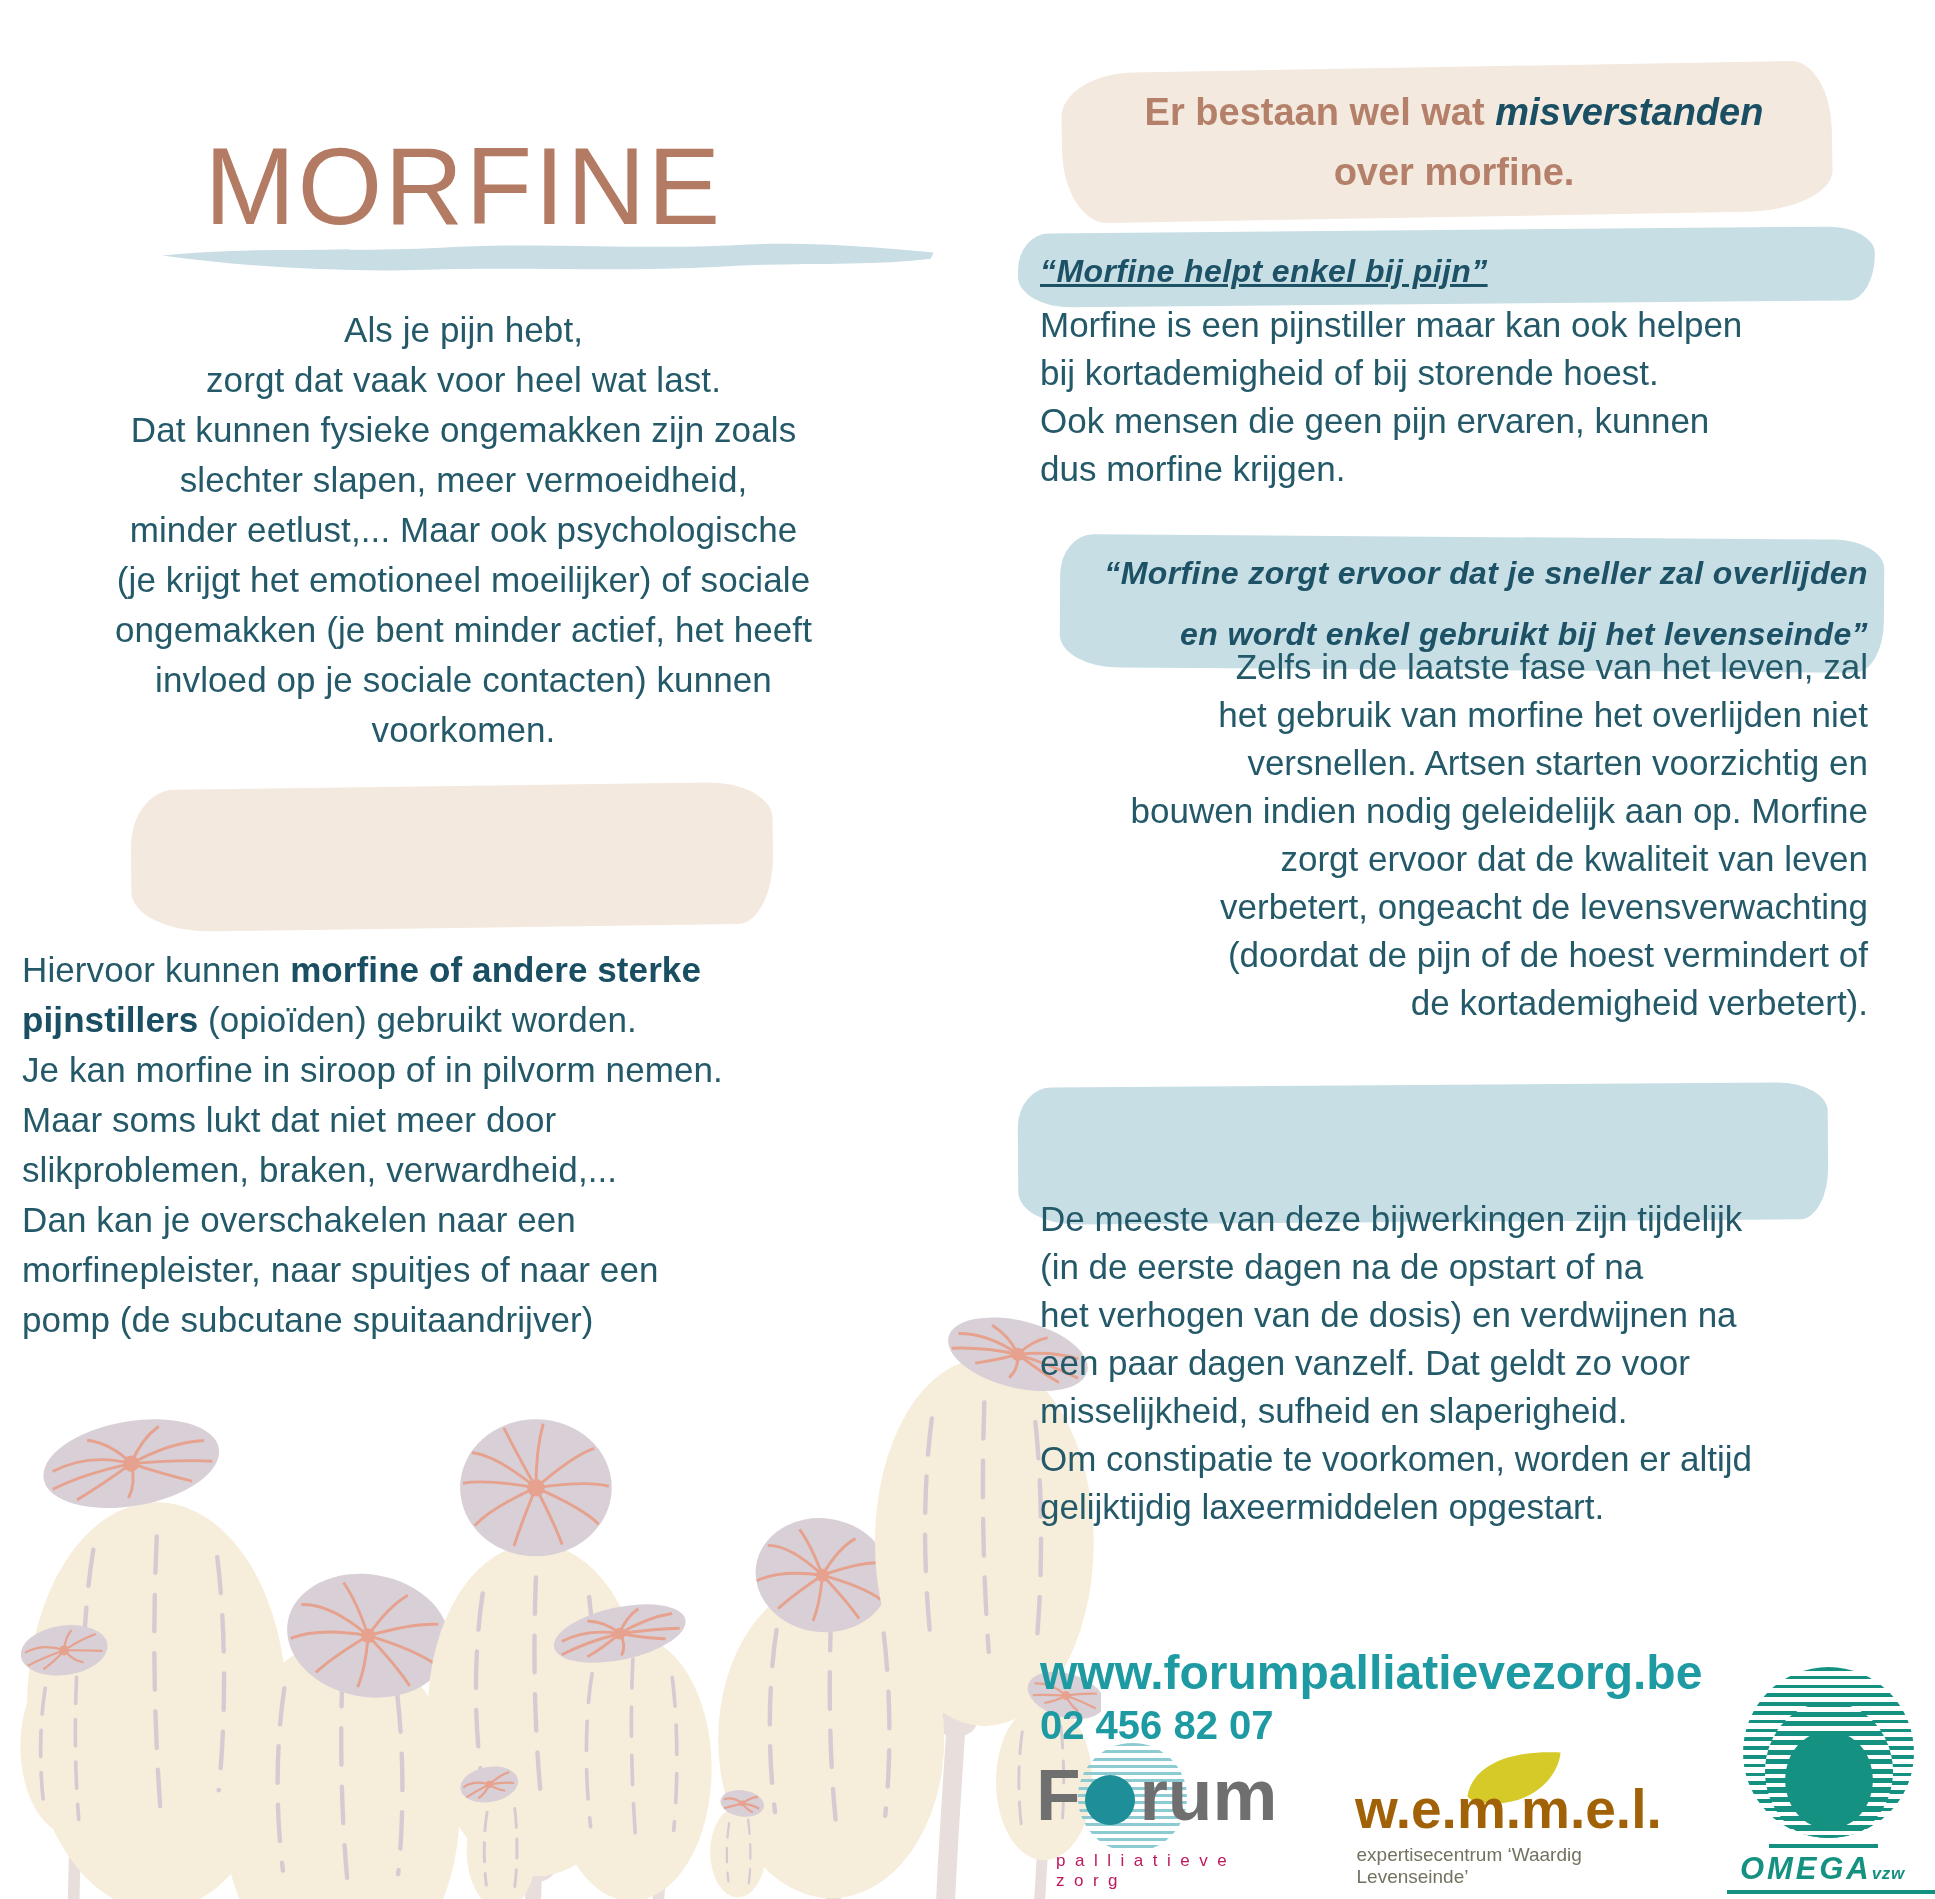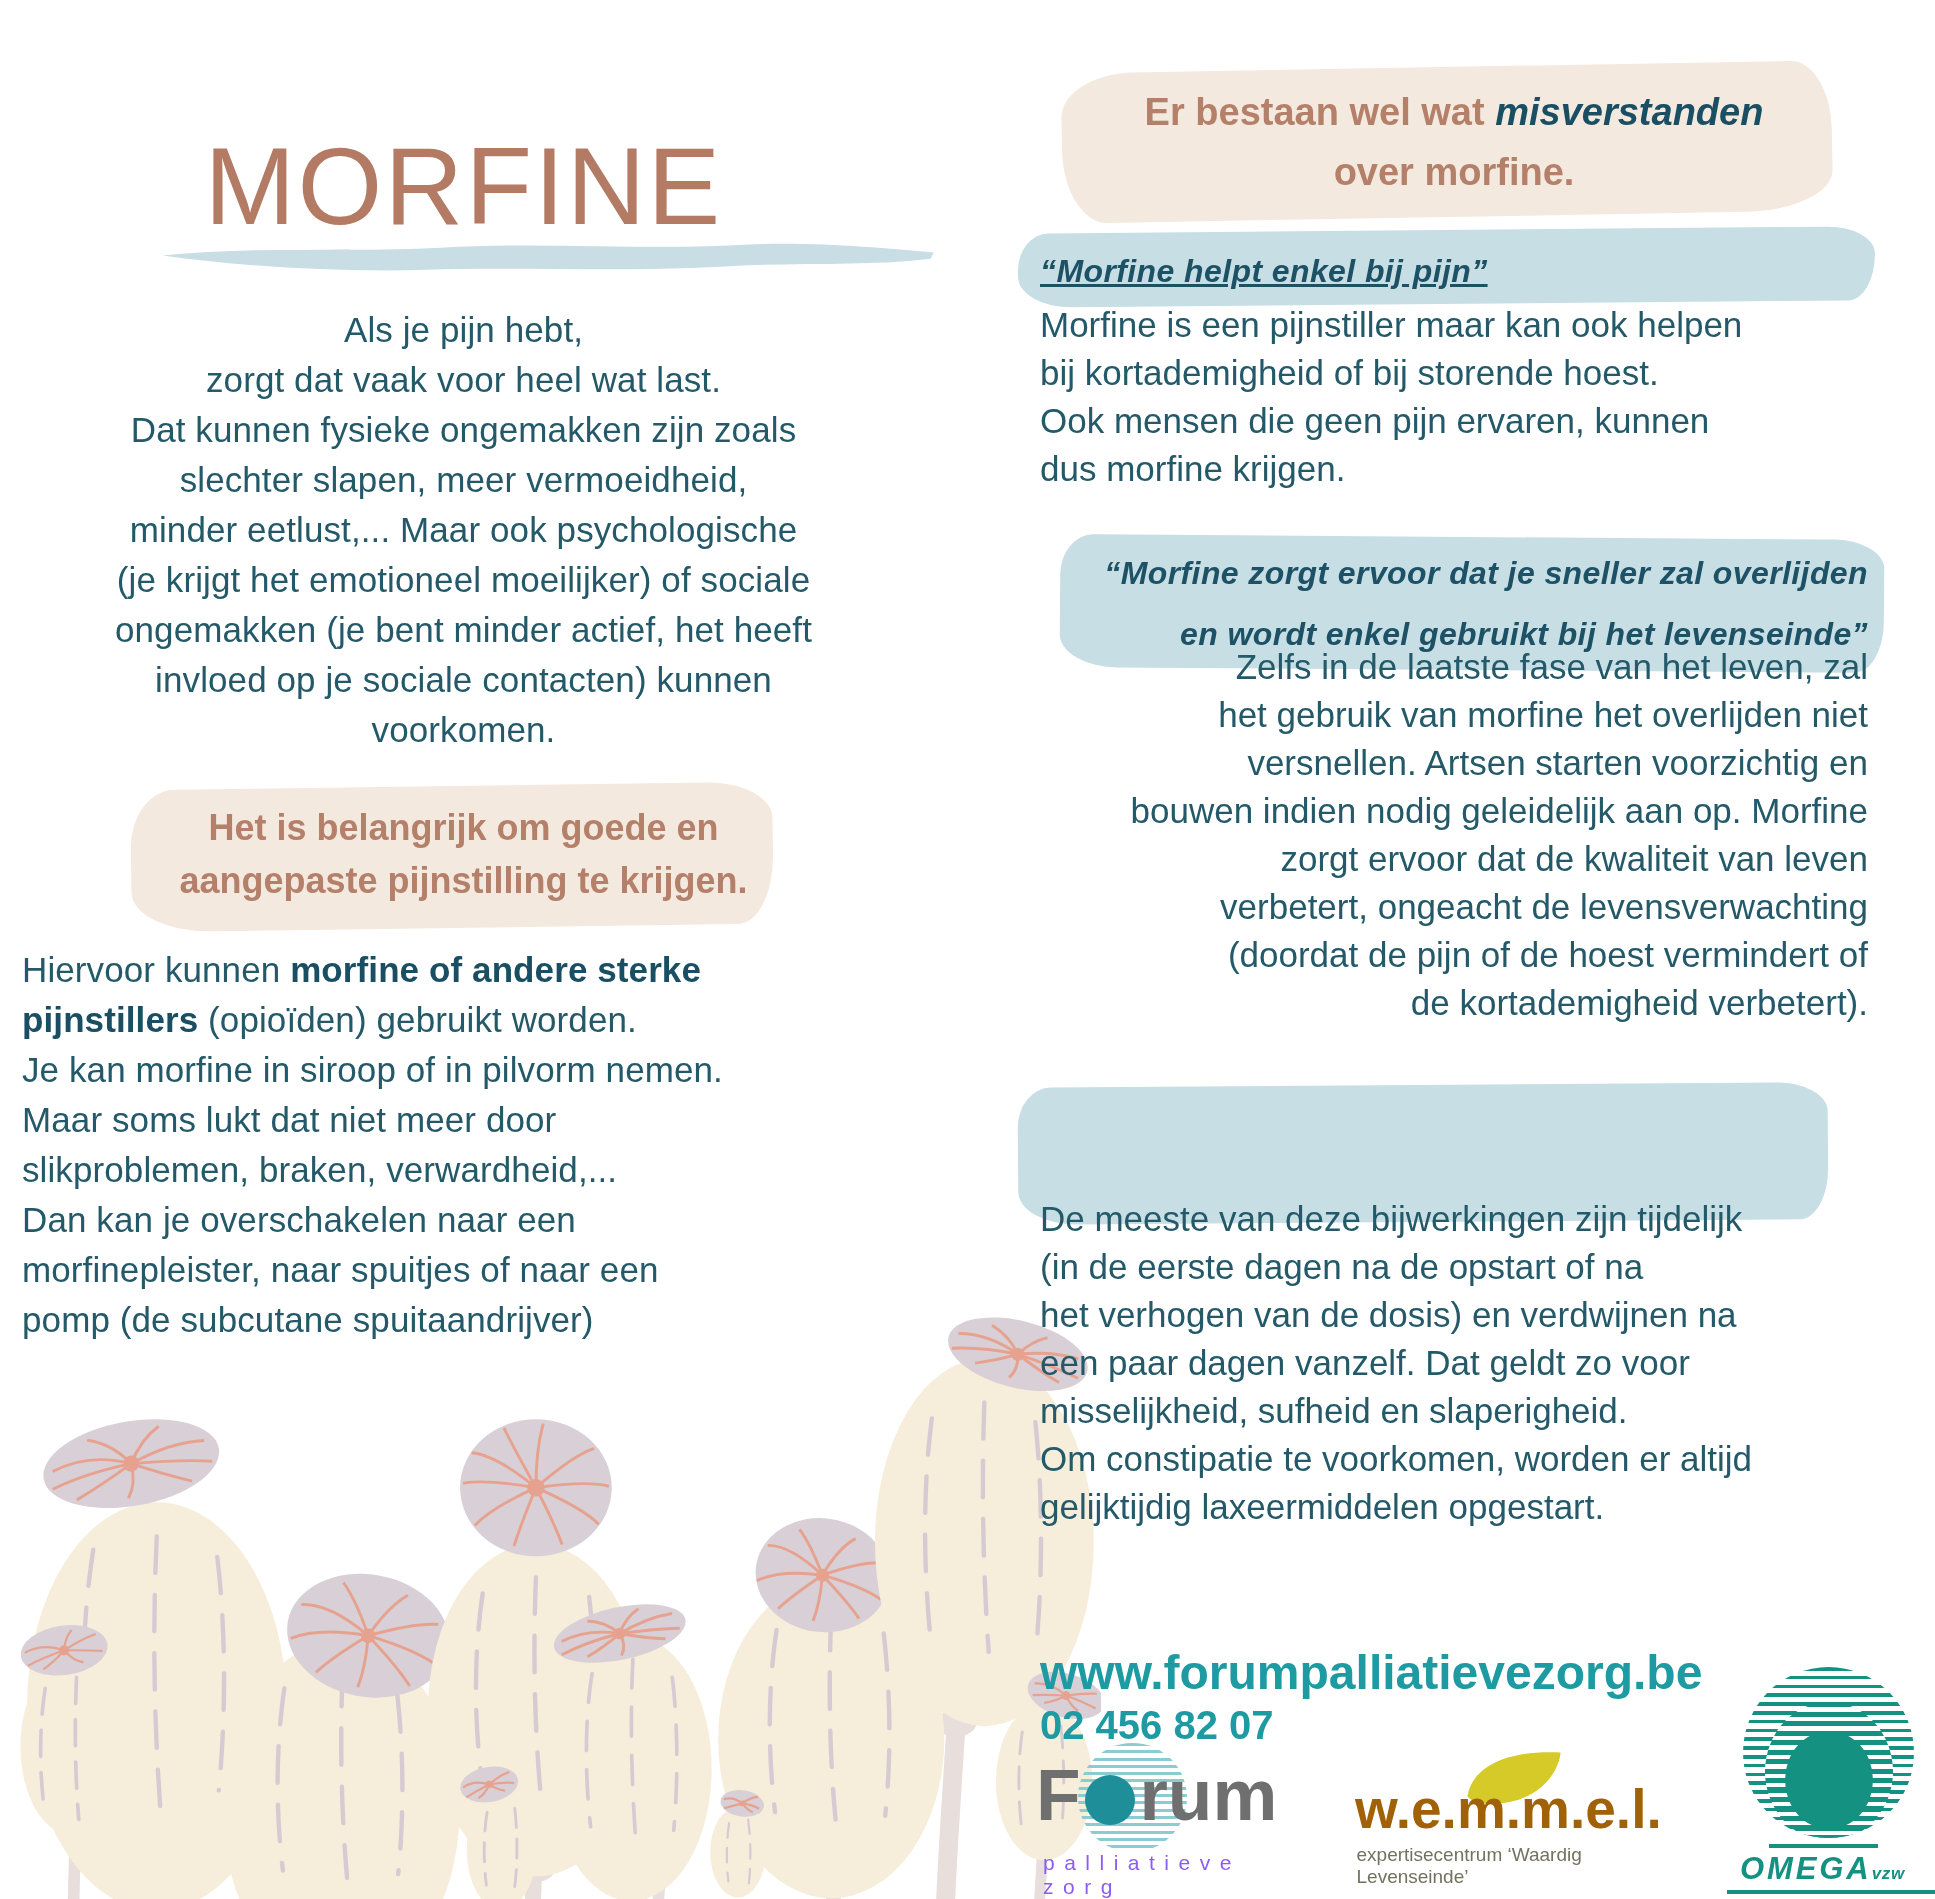--- a/index.html
+++ b/index.html
@@ -81,21 +81,21 @@
   }
   .forum-text {
     position:absolute; left:0; top:14.6px; display:flex; align-items:flex-end;
     font-size:73px; font-weight:bold; color:#6e6f6e; line-height:73px;
   }
   .forum-o {
     display:inline-block; width:50px; height:50px; border-radius:50%;
     background:#1e8e98; margin:0 4.4px 5.8px 4.4px;
   }
   .forum-tagline {
-    position:absolute; left:7px; top:108px; font-size:21px; letter-spacing:9.5px; color:#8b5cf6;
+    position:absolute; left:20px; top:108px; font-size:17px; letter-spacing:9.5px; color:#be185d;
   }
 
   .wemmel-logo { position:absolute; left:1355px; top:1745px; width:336px; height:109px; }
   .wemmel-leaf { position:absolute; left:108px; top:0; width:102px; height:66px; }
   .wemmel-name { position:absolute; left:0; top:35px; font-size:55px; font-weight:bold; color:#a16207; line-height:58px; }
   .wemmel-tagline { position:absolute; left:1.5px; top:99px; font-size:19px; color:#73715f; }
 
   .omega-logo { position:absolute; left:1727px; top:1667px; width:209px; height:226px; }
   .omega-sphere {
     position:absolute; left:16px; top:0; width:171px; height:171px; border-radius:50%;
@@ -133,22 +133,20 @@
 Dat kunnen fysieke ongemakken zijn zoals
 slechter slapen, meer vermoeidheid,
 minder eetlust,... Maar ook psychologische
 (je krijgt het emotioneel moeilijker) of sociale
 ongemakken (je bent minder actief, het heeft
 invloed op je sociale contacten) kunnen
 voorkomen.</p>
 
     <div class="beige-wash-left"></div>
 
-    <h2 class="brown-heading pre">Het is belangrijk om goede en
-aangepaste pijnstilling te krijgen.</h2>
 
     <p class="body-text para2"><span>Hiervoor kunnen </span><strong class="tbold">morfine of andere sterke</strong><br><strong class="tbold">pijnstillers</strong><span> (opioïden) gebruikt worden.</span><br><span class="pre">Je kan morfine in siroop of in pilvorm nemen.
 Maar soms lukt dat niet meer door
 slikproblemen, braken, verwardheid,...
 Dan kan je overschakelen naar een
 morfinepleister, naar spuitjes of naar een
 pomp (de subcutane spuitaandrijver)</span></p>
   </section>
 
   <svg class="poppies" viewBox="0 0 1510 809">

